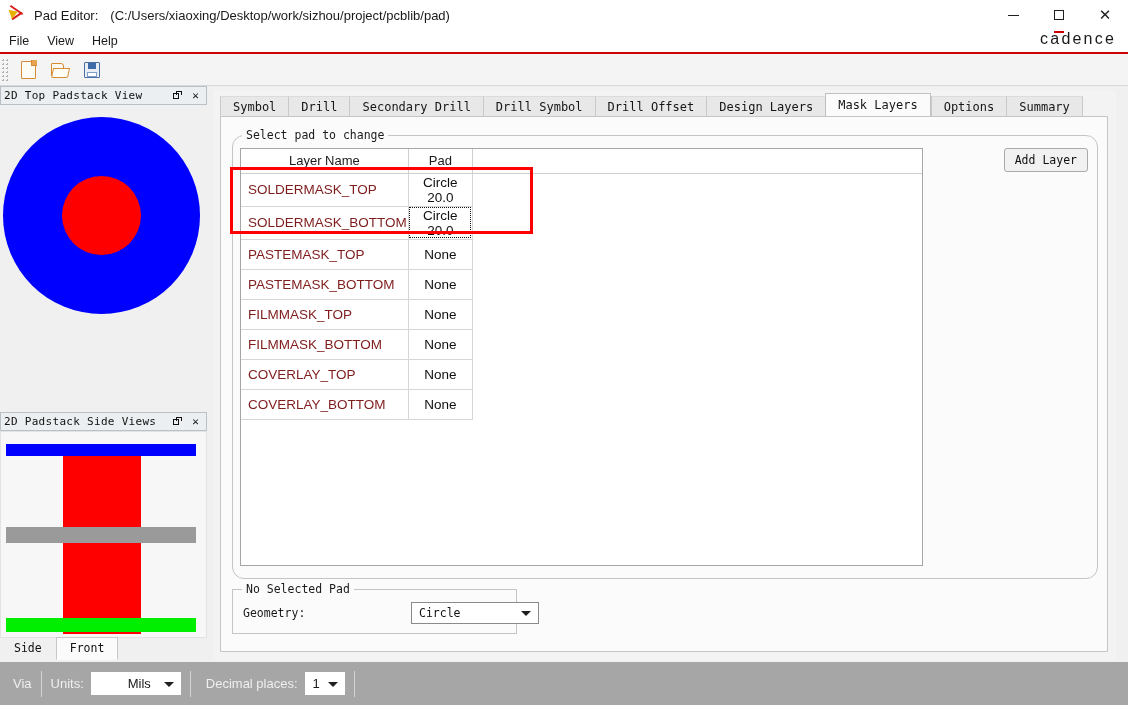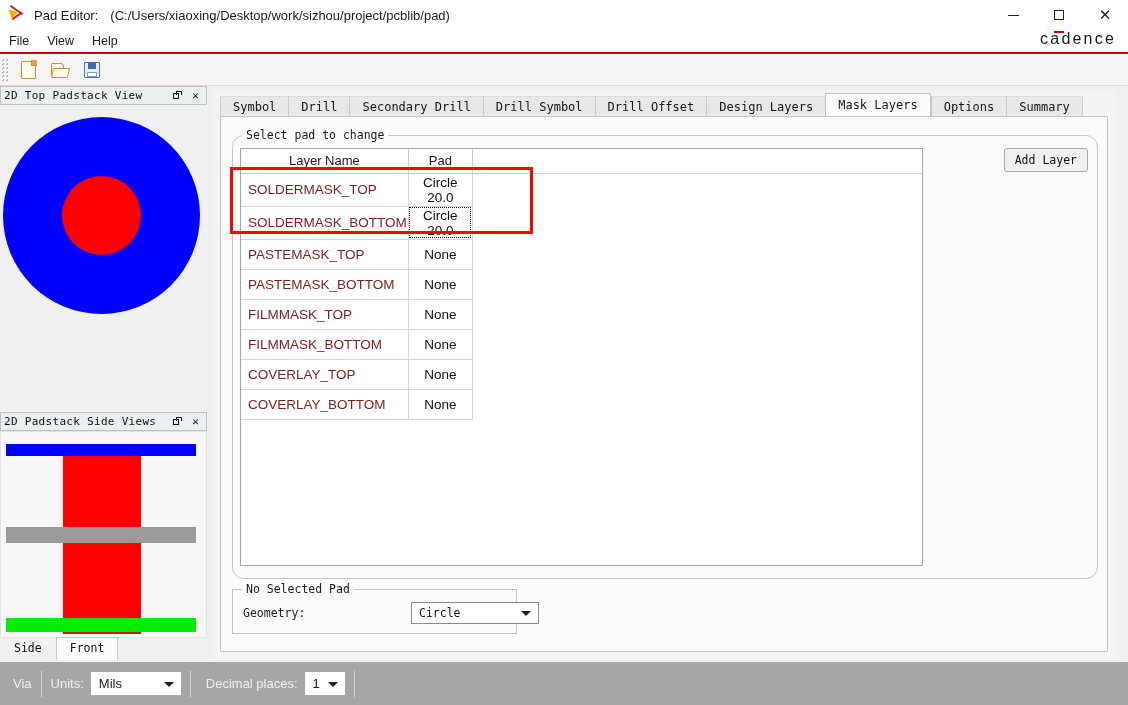--- a/index.html
+++ b/index.html
@@ -338,21 +338,21 @@
     font-size: 13px; color: #1a1a1a;
     padding-left: 7px; margin-left: 7px;
     position: relative; cursor: default;
   }
   .sb-combo .caret {
     position: absolute; right: 6px; top: 50%; margin-top: -2px;
     width: 0; height: 0;
     border-left: 5px solid transparent; border-right: 5px solid transparent;
     border-top: 5px solid #202020;
   }
-  #units-combo { width: 90px; }
+  #units-combo { width: 90px; justify-content: center; }
   #dec-combo   { width: 40px; }
   .watermark {
     position: absolute; right: 14px; top: 50%; transform: translateY(-50%);
     font-size: 17px; color: #d0d0d0;
     font-family: "DejaVu Sans", sans-serif;
     white-space: nowrap;
     margin-top: 34px;
   }
 </style>
 </head>

